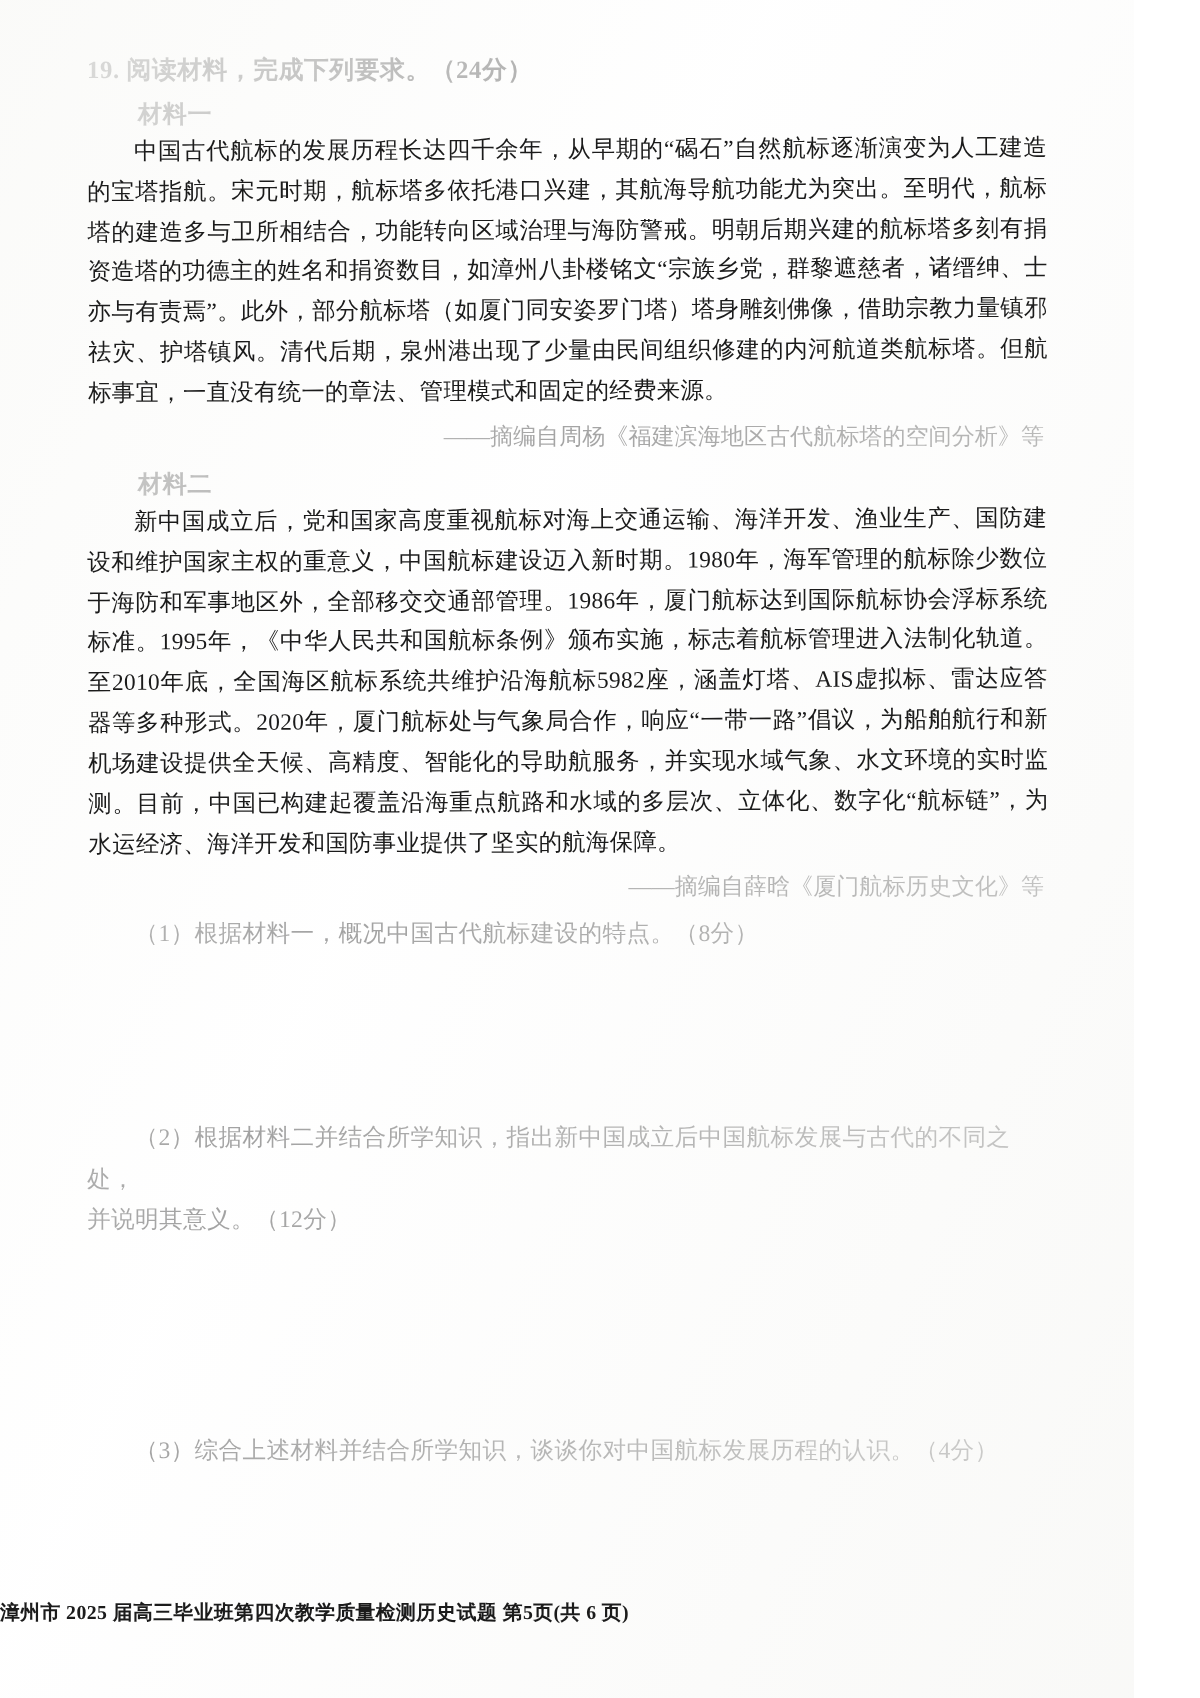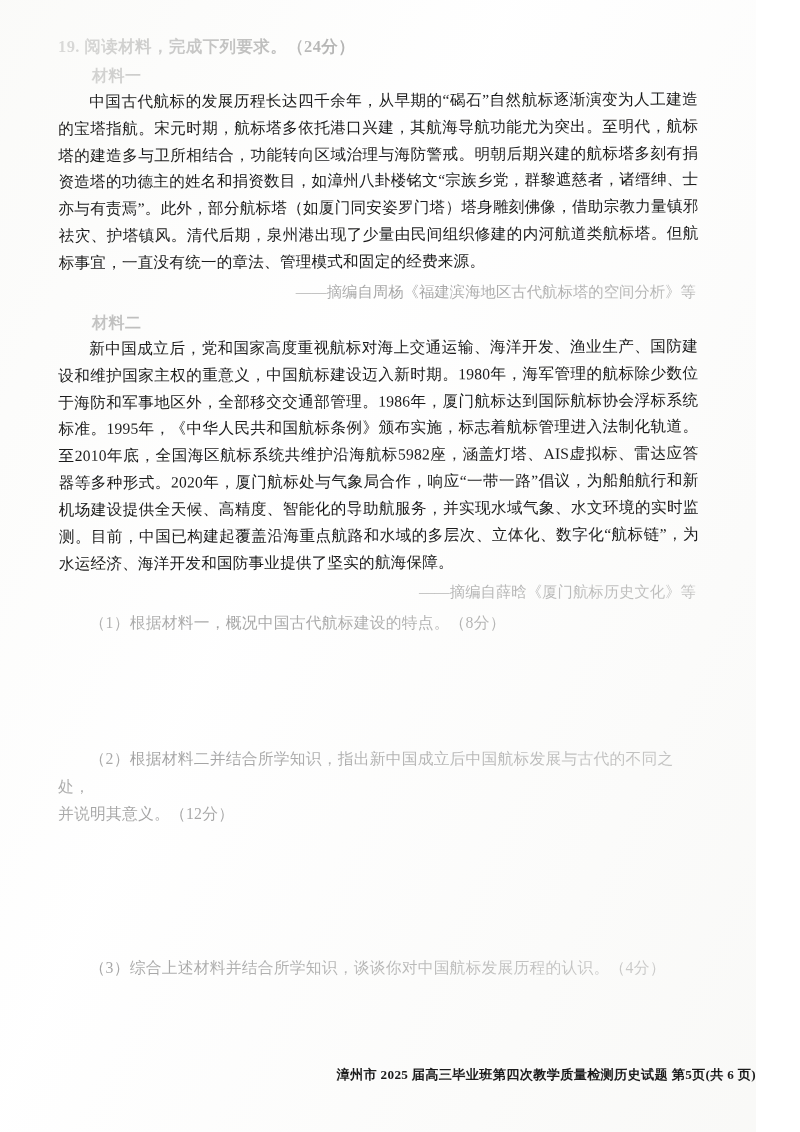--- a/index.html
+++ b/index.html
@@ -78,21 +78,21 @@
     text-indent: 0;
   }
   .gap-1 { height: 108px; }
   .gap-2 { height: 126px; }
   .gap-3 { height: 112px; }
   .footer {
     position: absolute;
     left: 0;
     right: 0;
     bottom: 48px;
-    text-align: right;
+    text-align: left;
     font-size: 13.2px;
     font-weight: 700;
     color: #1b1b1b;
     letter-spacing: 0.3px;
   }
   .footer .pg {
     font-weight: 700;
   }
   
   .scan-skew {

